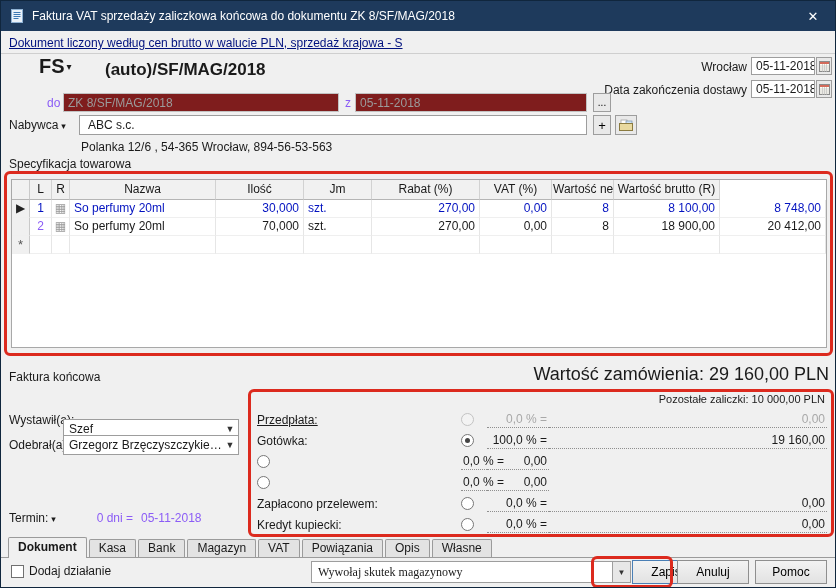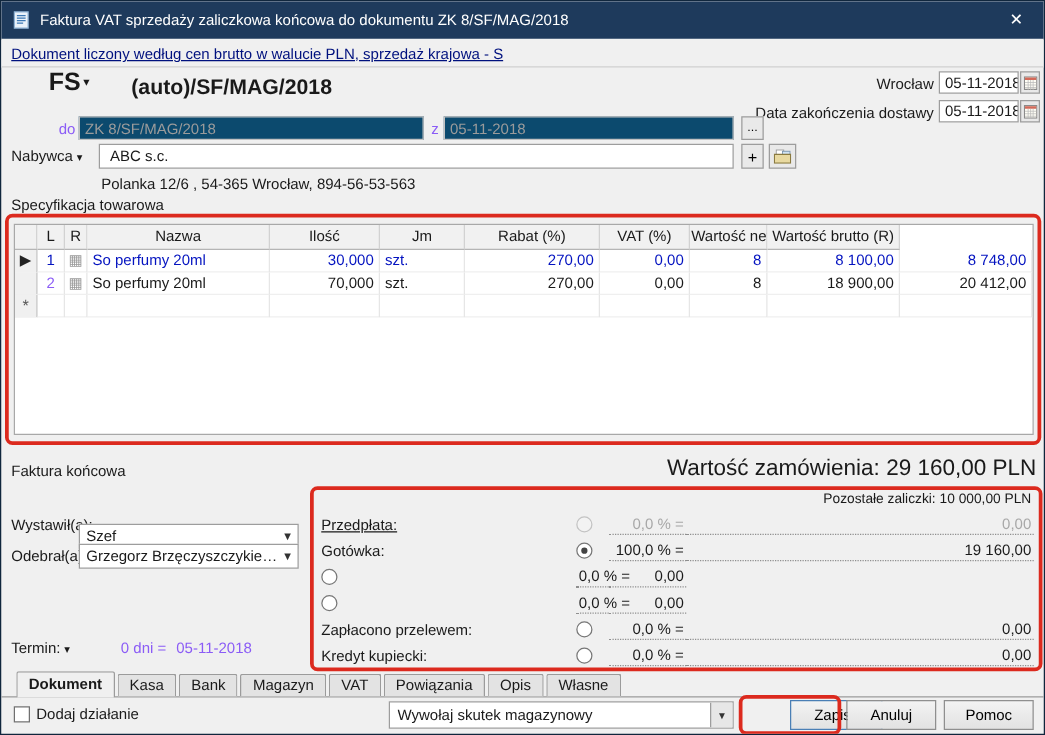--- a/index.html
+++ b/index.html
@@ -9,21 +9,21 @@
   .abs { position:absolute; }
 
   .titlebar { position:absolute; top:0; left:0; width:100%; height:30px; background:#1e3a5c; color:#fff; display:flex; align-items:center; padding:0 8px; }
   .titlebar .title { margin-left:7px; font-size:12px; white-space:nowrap; }
   .close-btn { position:absolute; right:0; top:0; width:44px; height:30px; background:transparent; border:none; color:#fff; font-size:13px; cursor:pointer; font-family:inherit; }
 
   .infobar { position:absolute; top:31px; left:0; width:100%; height:22px; border-bottom:1px solid #cfcfcf; padding:4px 8px; background:#f0f0f0; }
   .doc-link { color:#00117e; text-decoration:underline; font-size:12px; cursor:pointer; }
 
   .fld { background:#fff; border:1px solid #9d9d9d; display:flex; align-items:center; padding:0 4px; font-size:12px; white-space:nowrap; overflow:hidden; }
-  .fld.dis { background:#0c4a6e; border-color:#c2c2c2; color:#9b9b9b; }
+  .fld.dis { background:#7f1d1d; border-color:#c2c2c2; color:#9b9b9b; }
   .sq-btn { background:#e9e9e9; border:1px solid #9d9d9d; font-size:10px; line-height:1; display:flex; align-items:center; justify-content:center; cursor:pointer; padding:0; font-family:inherit; }
 
   .combo { background:#fff; border:1px solid #9d9d9d; display:flex; align-items:center; padding:0 2px 0 5px; cursor:pointer; overflow:hidden; }
   .combo .cval { flex:1; overflow:hidden; text-overflow:ellipsis; white-space:nowrap; }
   .combo .carr { width:12px; text-align:center; font-size:9px; color:#333; flex:0 0 auto; }
   .combo-btn { width:18px; align-self:stretch; border-left:1px solid #9d9d9d; background:#e7e7e7; display:flex; align-items:center; justify-content:center; font-size:8px; color:#333; flex:0 0 auto; }
 
   .lbl { white-space:nowrap; }
   .gray { color:#8b5cf6; }
   .dd { font-size:9px; margin-left:3px; }
@@ -44,21 +44,21 @@
   .payrows { position:absolute; left:256px; top:408px; width:570px; }
   .payrow { display:grid; grid-template-columns:204px 26px 62px 1fr; align-items:center; height:21px; }
   .plabel { font-size:12px; white-space:nowrap; }
   .pct,.amt { text-align:right; border-bottom:1px dotted #8f8f8f; padding:0 2px 1px; font-size:12px; white-space:nowrap; }
   .radio { width:13px; height:13px; border-radius:50%; border:1px solid #777; background:#fff; position:relative; display:inline-block; }
   .radio.on::after { content:""; position:absolute; left:3px; top:3px; width:5px; height:5px; border-radius:50%; background:#444; }
   .radio.off2 { border-color:#c3c3c3; background:#f3f3f3; }
   .pay-dis { color:#a8a8a8; }
   .ulink { text-decoration:underline; cursor:pointer; }
 
-  .tabs { position:absolute; left:0; top:536px; width:100%; height:21px; display:flex; align-items:flex-end; padding-left:12px; border-bottom:1px solid #9b9b9b; }
+  .tabs { position:absolute; left:0; top:536px; width:100%; height:21px; display:flex; align-items:flex-end; padding-left:7px; border-bottom:1px solid #9b9b9b; }
   .tab { border:1px solid #9b9b9b; border-bottom:none; background:#e3e3e3; height:18px; line-height:16px; padding:0 9px; margin-right:2px; font-size:12px; border-radius:2px 2px 0 0; cursor:pointer; white-space:nowrap; }
   .tab.active { background:#f0f0f0; font-weight:bold; height:21px; line-height:19px; margin-bottom:-1px; }
 
   .btn { position:absolute; height:24px; background:linear-gradient(#f3f3f3,#e2e2e2); border:1px solid #8f8f8f; font-size:12px; font-family:inherit; cursor:pointer; }
   .btn.primary { border-color:#4a7fb5; }
 
   .chk { position:absolute; width:13px; height:13px; background:#fff; border:1px solid #707070; cursor:pointer; }
   svg { display:block; }
 </style>
 </head>
@@ -252,21 +252,21 @@
     <span class="tab">Magazyn</span>
     <span class="tab">VAT</span>
     <span class="tab">Powiązania</span>
     <span class="tab">Opis</span>
     <span class="tab">Własne</span>
   </div>
 
   <span class="chk" style="left:10px;top:564px;"></span>
   <span class="abs lbl" style="left:28px;top:563px;">Dodaj działanie</span>
 
-  <div class="abs combo" style="left:310px;top:560px;width:276px;height:22px;padding:0 0 0 6px;">
+  <div class="abs combo" style="left:310px;top:560px;width:320px;height:22px;padding:0 0 0 6px;font-family:Liberation Serif, serif;">
     <span class="cval">Wywołaj skutek magazynowy</span>
     <span class="combo-btn">▼</span>
   </div>
 
   <button class="btn primary" style="left:594px;top:559px;width:74px;margin-left:37px;">Zapisz</button>
   <button class="btn" style="left:676px;top:559px;width:72px;">Anuluj</button>
   <button class="btn" style="left:754px;top:559px;width:72px;">Pomoc</button>
 
   <div class="annotation" style="left:3px;top:170px;width:829px;height:185px;"></div>
   <div class="annotation" style="left:247px;top:388px;width:586px;height:148px;"></div>

